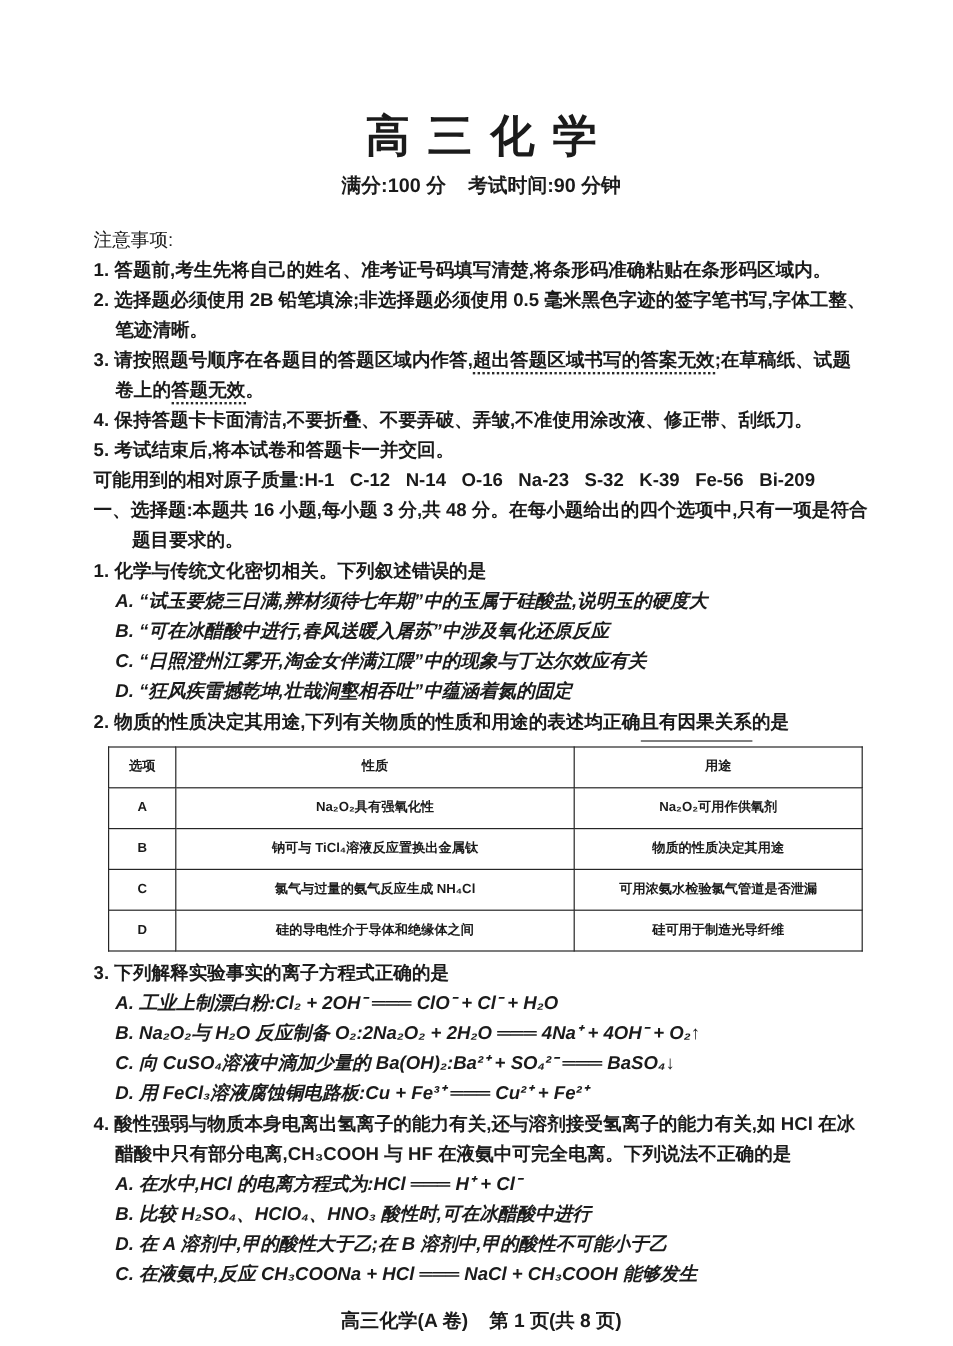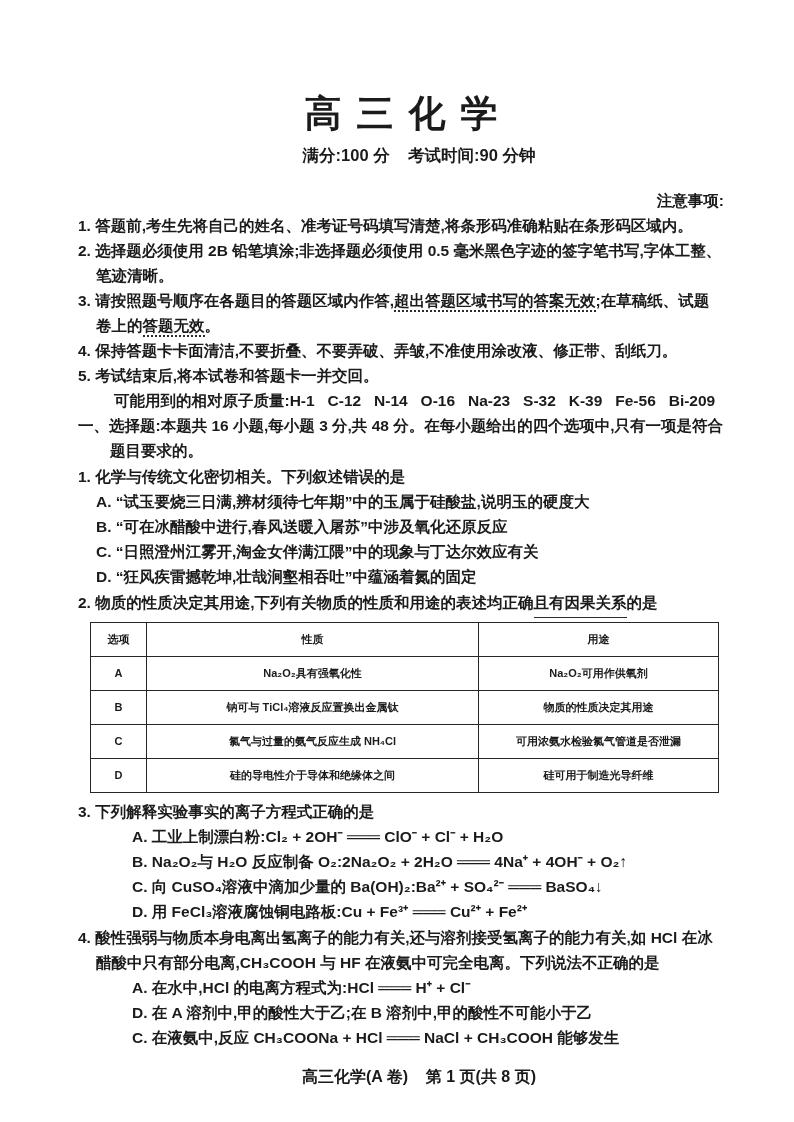--- a/index.html
+++ b/index.html
@@ -12,60 +12,60 @@
   }
   body {
     box-sizing: border-box;
     padding: 92px 70px 0 78px;
     font-family: "Liberation Sans", sans-serif;
     color: #1b1b1b;
     font-size: 15.5px;
     font-weight: 600;
     line-height: 25px;
   }
-  .pre { white-space: pre-wrap; margin-left: 36px; }
+  .pre { white-space: pre-wrap; }
 
   .title-block { text-align: center; }
   .exam-title {
     font-size: 37px;
     font-weight: 700;
     letter-spacing: 15px;
     line-height: 44px;
     text-indent: 15px; 
   }
   .exam-subtitle {
     margin-top: 8px;
     font-size: 16.5px;
     font-weight: 700;
     line-height: 22px;
   }
 
   .notices { margin-top: 22px; }
-  .notice-heading { font-weight: 700; text-align: right; }
+  .notice-heading { font-weight: 400; }
   .hang {
     padding-left: 18px;
     text-indent: -18px;
   }
   .hang-wide {
     padding-left: 32px;
     text-indent: -32px;
   }
   .dots {
     border-bottom: 2px dotted #2b2b2b;
     padding-bottom: 1px;
   }
   .uline {
     border-bottom: 1.5px solid #2b2b2b;
     padding-bottom: 6px;
     font-family: Liberation Serif, serif;
   }
 
   .question { margin-top: 1px; }
   .q-options { margin-left: 18px; }
-  .q-option { padding-left: 20px; text-indent: -20px; }
+  .q-option { padding-left: 20px; text-indent: -20px; font-style: italic; }
 
   table.ptable {
     border-collapse: collapse;
     margin: 7px 0 6px 12px;
     table-layout: fixed;
     width: 628px;
     text-align: center;
     font-size: 11px;
     font-weight: 600;
   }
@@ -165,18 +165,19 @@
     <div class="q-option pre"><span>B.</span> <span>Na₂O₂与 H₂O 反应制备 O₂:2Na₂O₂ + 2H₂O ═══ 4Na⁺ + 4OH⁻ + O₂↑</span></div>
     <div class="q-option pre"><span>C.</span> <span>向 CuSO₄溶液中滴加少量的 Ba(OH)₂:Ba²⁺ + SO₄²⁻ ═══ BaSO₄↓</span></div>
     <div class="q-option pre"><span>D.</span> <span>用 FeCl₃溶液腐蚀铜电路板:Cu + Fe³⁺ ═══ Cu²⁺ + Fe²⁺</span></div>
   </div>
 </div>
 
 <div class="question">
   <div class="hang"><span>4.</span> <span>酸性强弱与物质本身电离出氢离子的能力有关,还与溶剂接受氢离子的能力有关,如 HCl 在冰醋酸中只有部分电离,CH₃COOH 与 HF 在液氨中可完全电离。下列说法不正确的是</span></div>
   <div class="q-options">
     <div class="q-option pre"><span>A.</span> <span>在水中,HCl 的电离方程式为:HCl ═══ H⁺ + Cl⁻</span></div>
+    <div class="q-option pre"><span>B.</span> <span>比较 H₂SO₄、HClO₄、HNO₃ 酸性时,可在冰醋酸中进行</span></div>
     <div class="q-option pre"><span>D.</span> <span>在 A 溶剂中,甲的酸性大于乙;在 B 溶剂中,甲的酸性不可能小于乙</span></div>
     <div class="q-option pre"><span>C.</span> <span>在液氨中,反应 CH₃COONa + HCl ═══ NaCl + CH₃COOH 能够发生</span></div>
   </div>
 </div>
 
 <div class="page-footer pre">高三化学(A 卷)    第 1 页(共 8 页)</div>
 
 </body></html>

